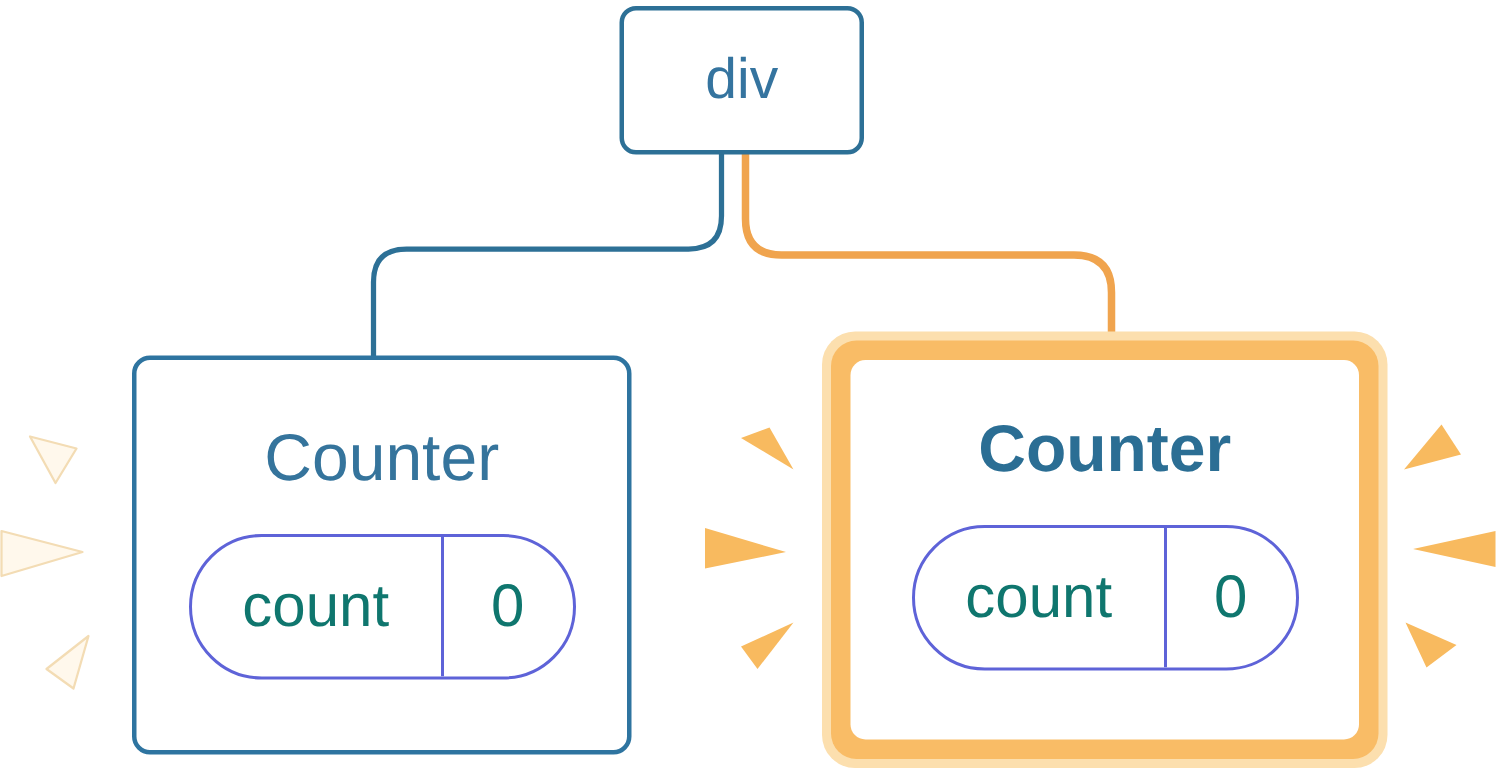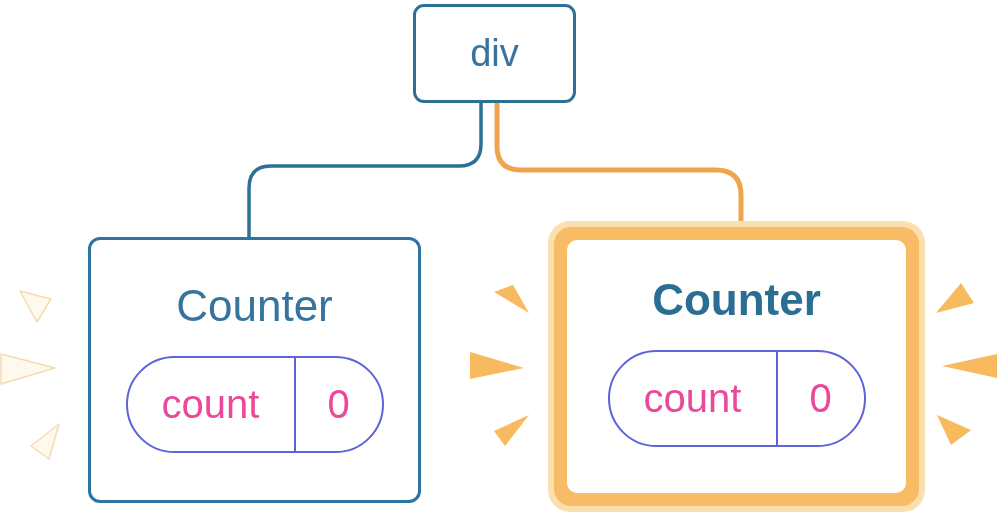--- a/index.html
+++ b/index.html
@@ -34,21 +34,21 @@
   }
   #right-card{
     width:100%;height:100%;background:#fff;border-radius:10px;
     display:flex;flex-direction:column;align-items:center;box-sizing:border-box;
   }
   #right-card .card-title{margin-top:36px;color:#2B6E94;font-weight:700;}
   .pill{
     width:258px;height:97px;margin-top:26px;box-sizing:border-box;
     border:2.5px solid #5E63D8;border-radius:60px;
     display:flex;align-items:stretch;overflow:hidden;
-    color:#ec4899;font-size:40px;
+    color:#0f766e;font-size:40px;
   }
   .pill-key{
     flex:1 1 66%;display:flex;align-items:center;justify-content:center;
     border-right:2.5px solid #5E63D8;
   }
   .pill-value{
     flex:0 0 86px;display:flex;align-items:center;justify-content:center;
   }
 </style>
 </head>

